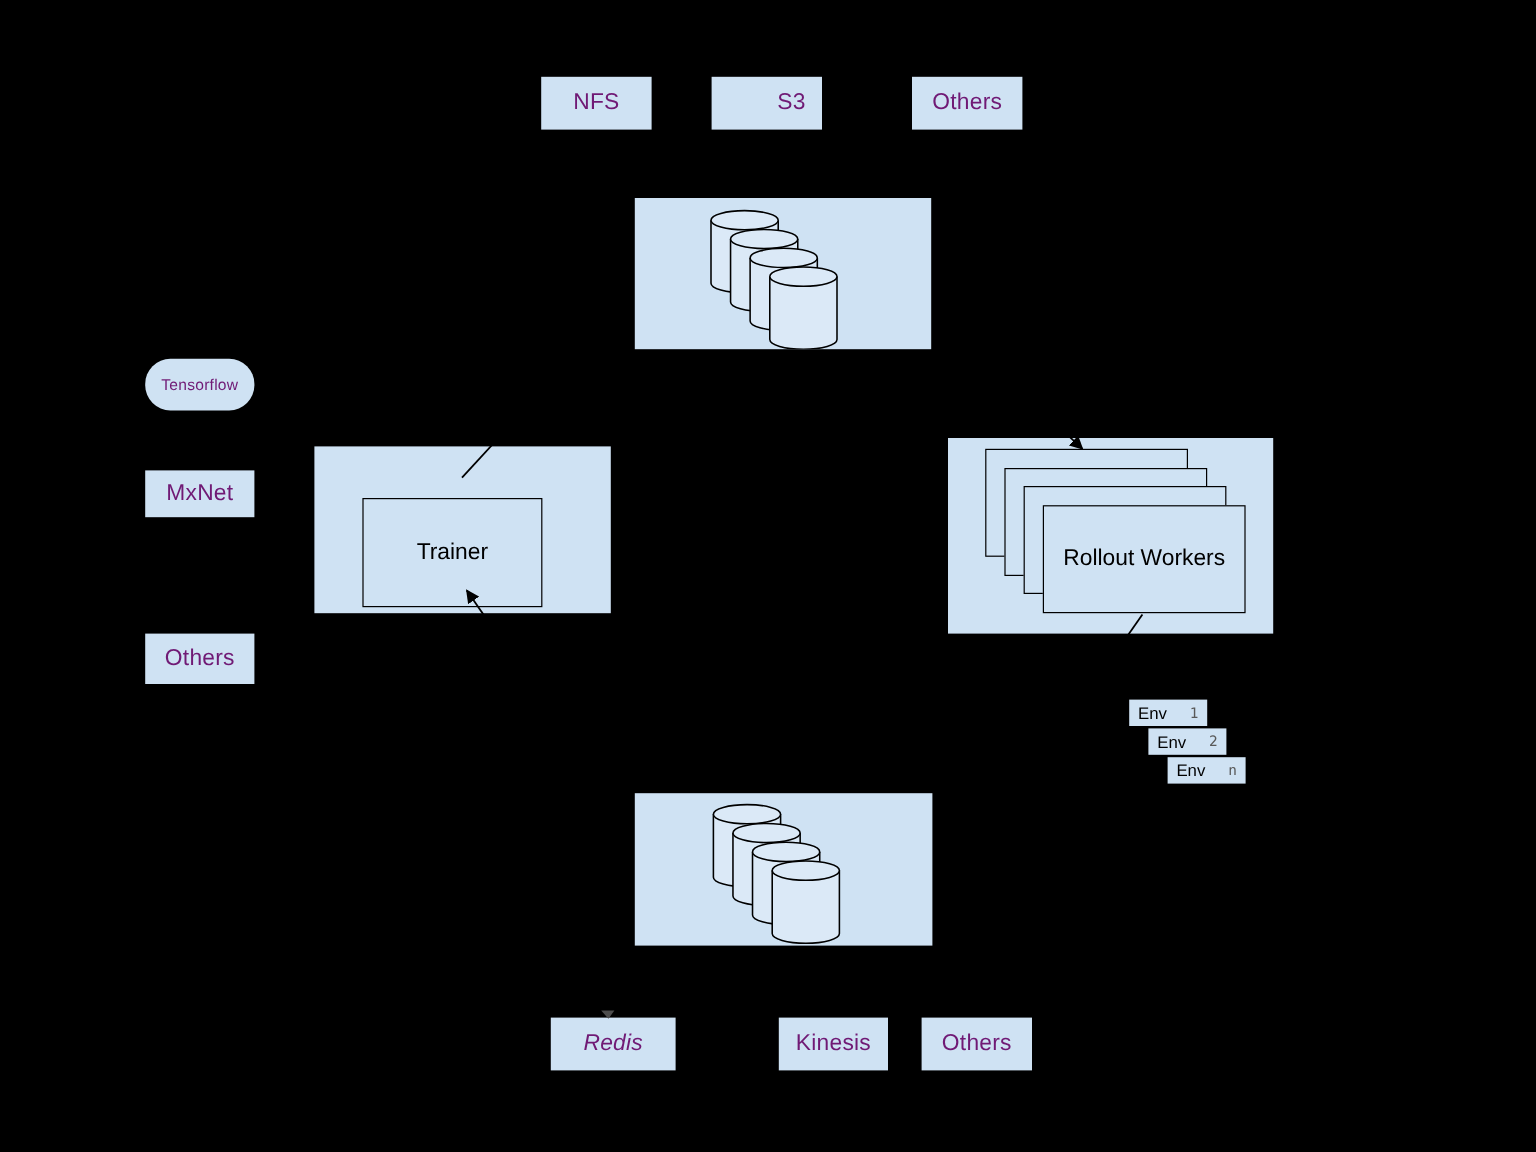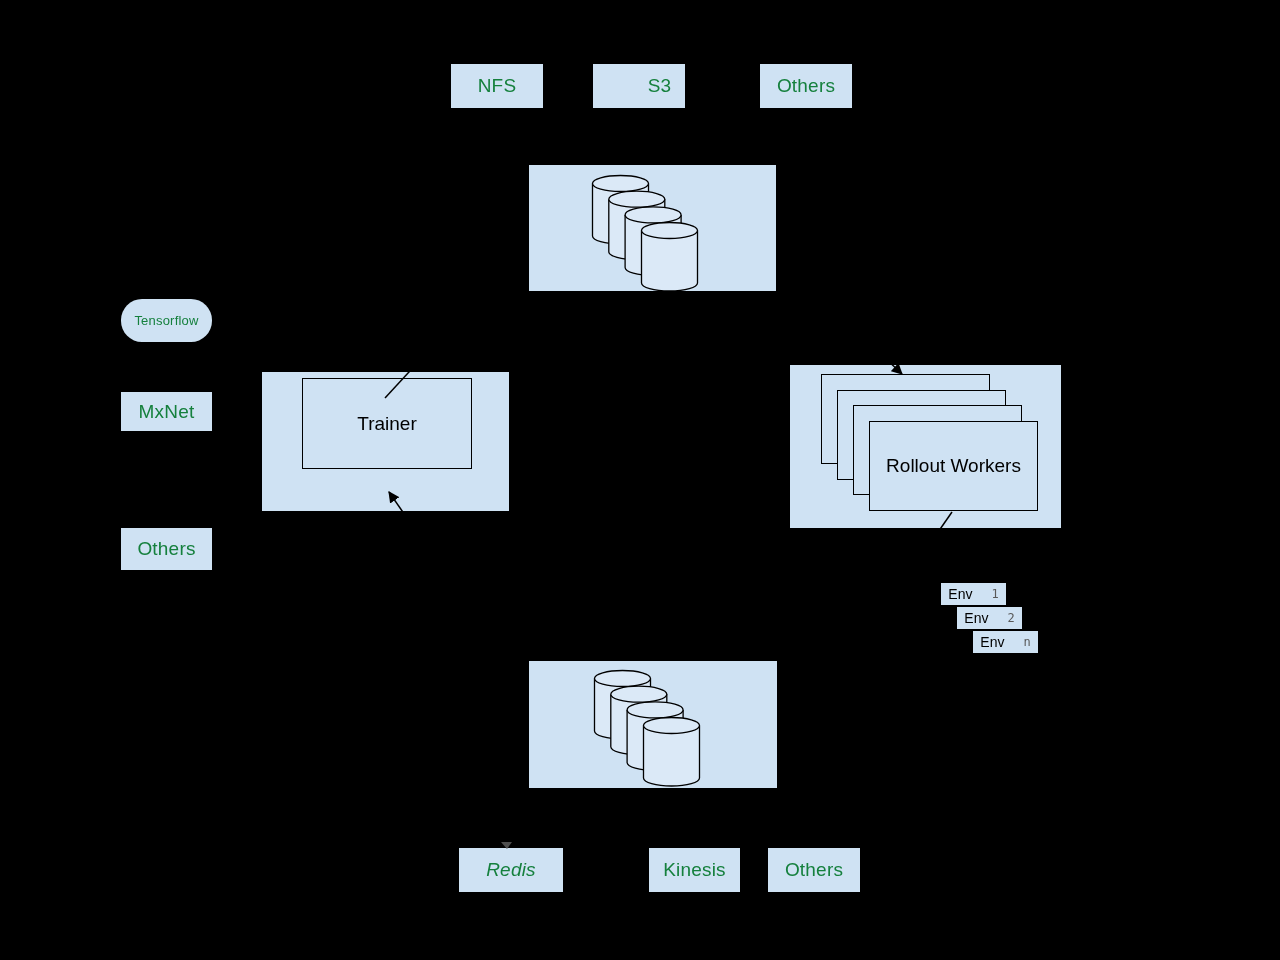--- a/index.html
+++ b/index.html
@@ -7,21 +7,21 @@
     position: relative;
     width: 1280px;
     height: 960px;
     background: #000000;
     font-family: "Liberation Sans", sans-serif;
     overflow: hidden;
   }
   .node {
     position: absolute;
     background: #cfe2f3;
-    color: #15803d;
+    color: #701a75;
     display: flex;
     align-items: center;
     justify-content: center;
     box-sizing: border-box;
     font-size: 19px;
     letter-spacing: 0.2px;
   }
   .node.small { font-size: 13px; border-radius: 21px; }
   .container { position: absolute; background: #cfe2f3; box-sizing: border-box; }
   .inner-rect {
@@ -98,21 +98,21 @@
     <span>Tensorflow</span>
   </div>
   <div class="node" style="left:121px; top:392px; width:91px; height:39px;">
     <span>MxNet</span>
   </div>
   <div class="node" style="left:121px; top:528px; width:91px; height:42px;">
     <span>Others</span>
   </div>
 
   <div class="container" style="left:262px; top:372px; width:247px; height:139px;"></div>
-  <div class="inner-rect" style="left:302px; top:378px; width:170px; height:91px;">
+  <div class="inner-rect" style="left:302px; top:415px; width:150px; height:91px;">
     <span>Trainer</span>
   </div>
 
   <div class="container" style="left:790px; top:365px; width:271px; height:163px;"></div>
   <div class="inner-rect" style="left:821px; top:374px; width:169px; height:90px;"></div>
   <div class="inner-rect" style="left:837px; top:390px; width:169px; height:90px;"></div>
   <div class="inner-rect" style="left:853px; top:405px; width:169px; height:90px;"></div>
   <div class="inner-rect" style="left:869px; top:421px; width:169px; height:90px;">
     <span>Rollout Workers</span>
   </div>

